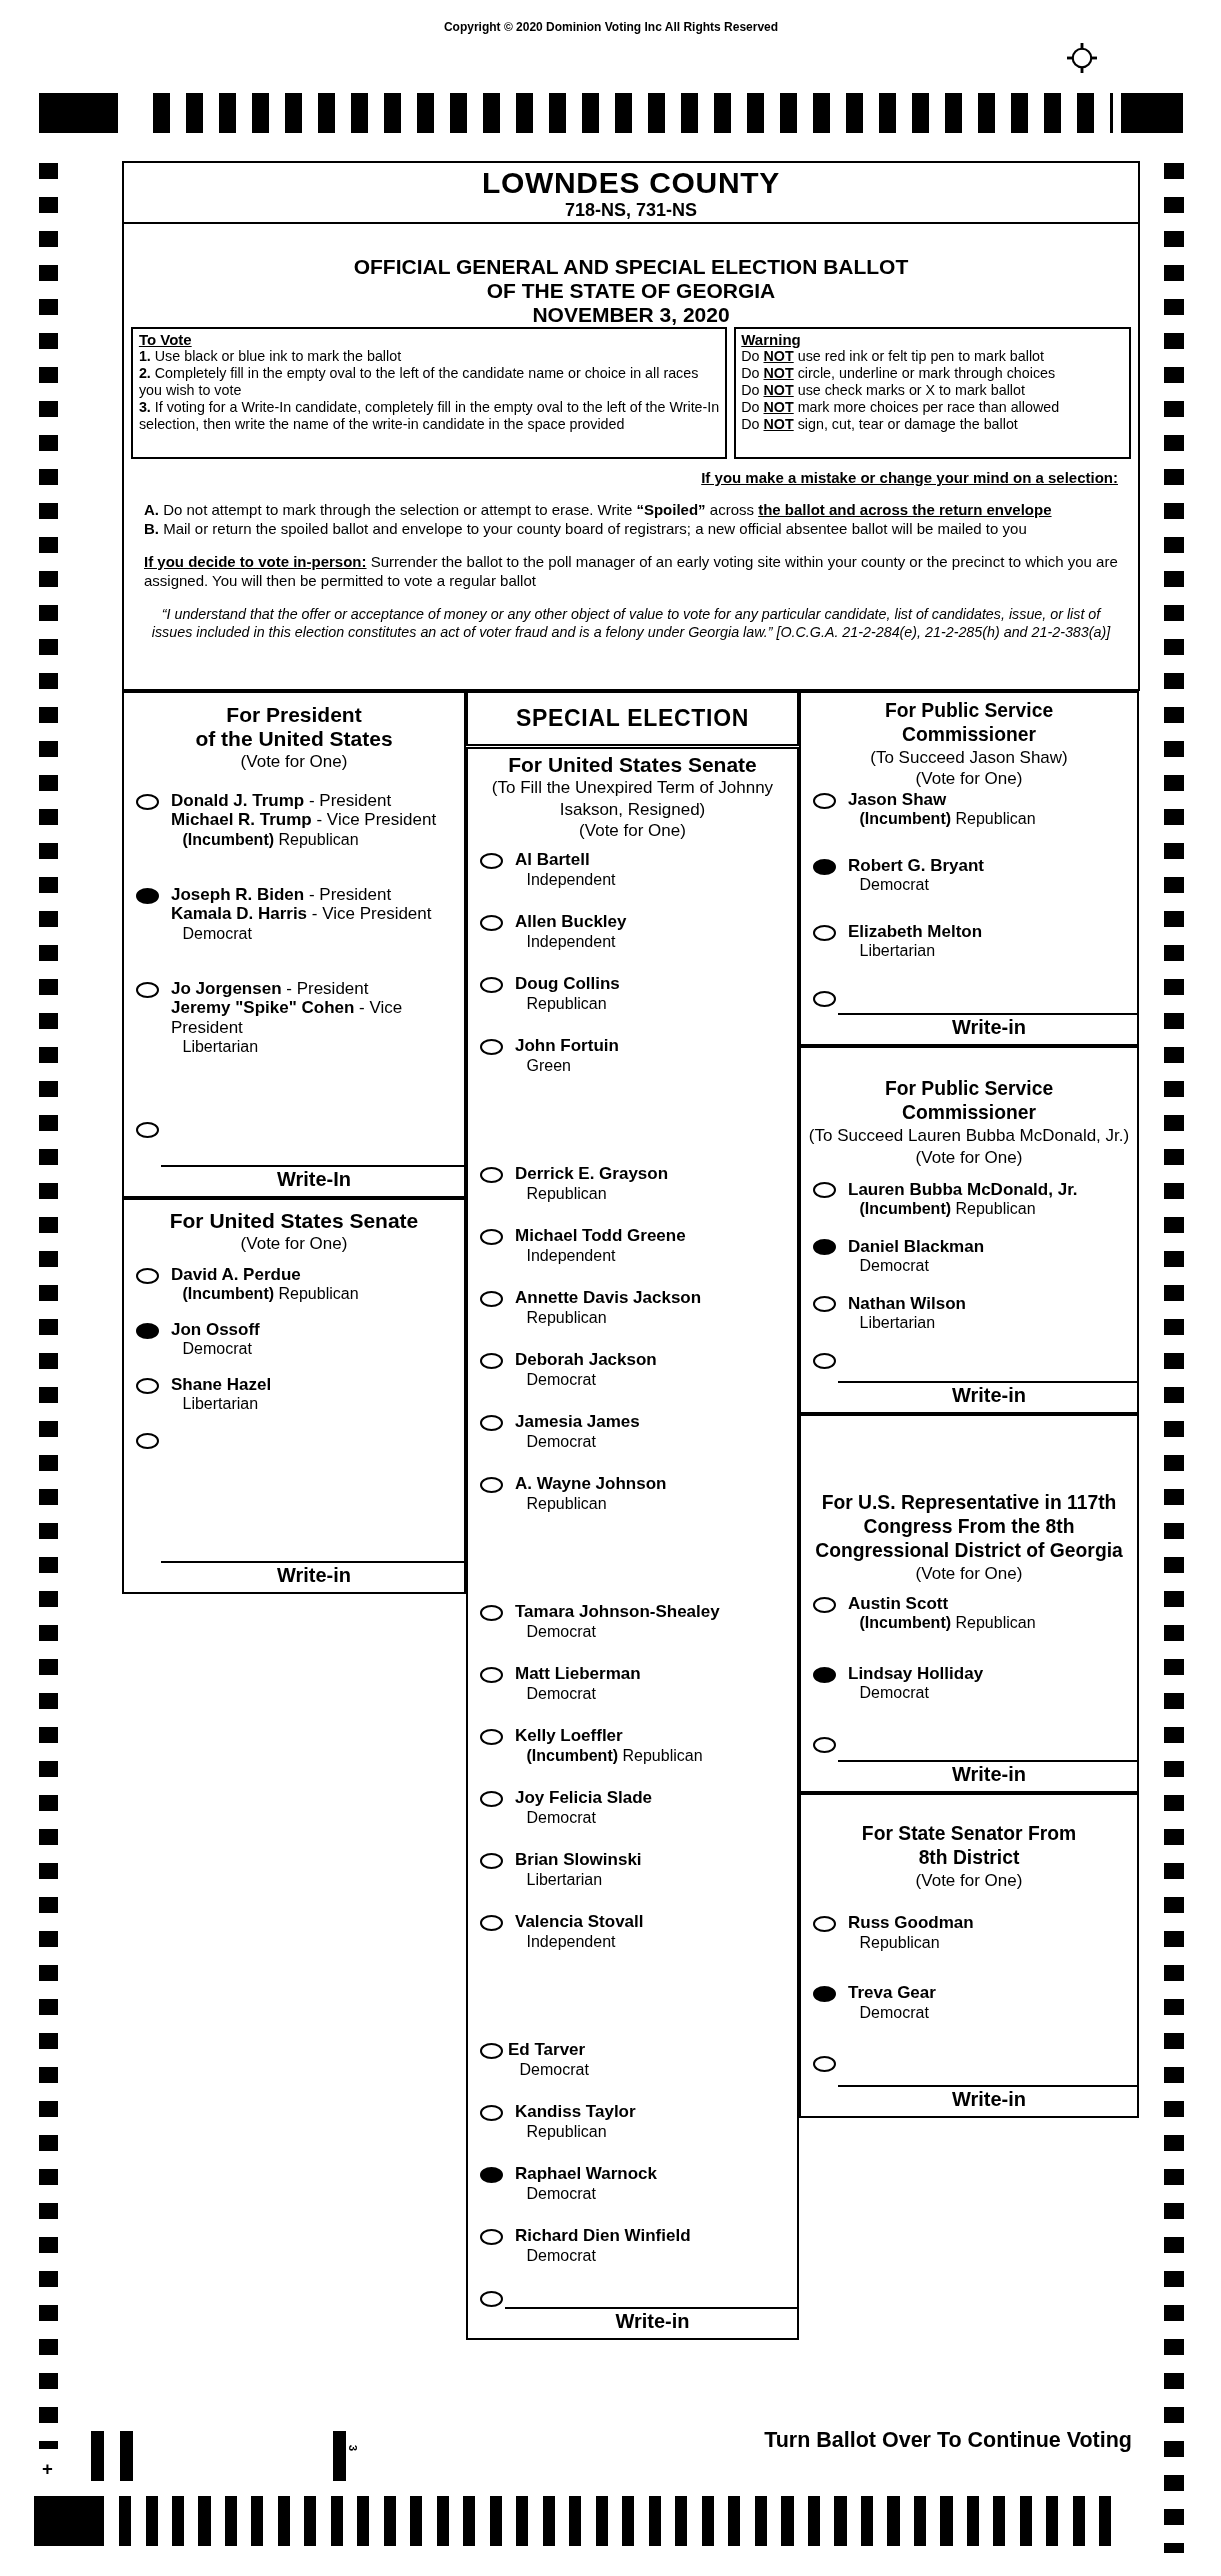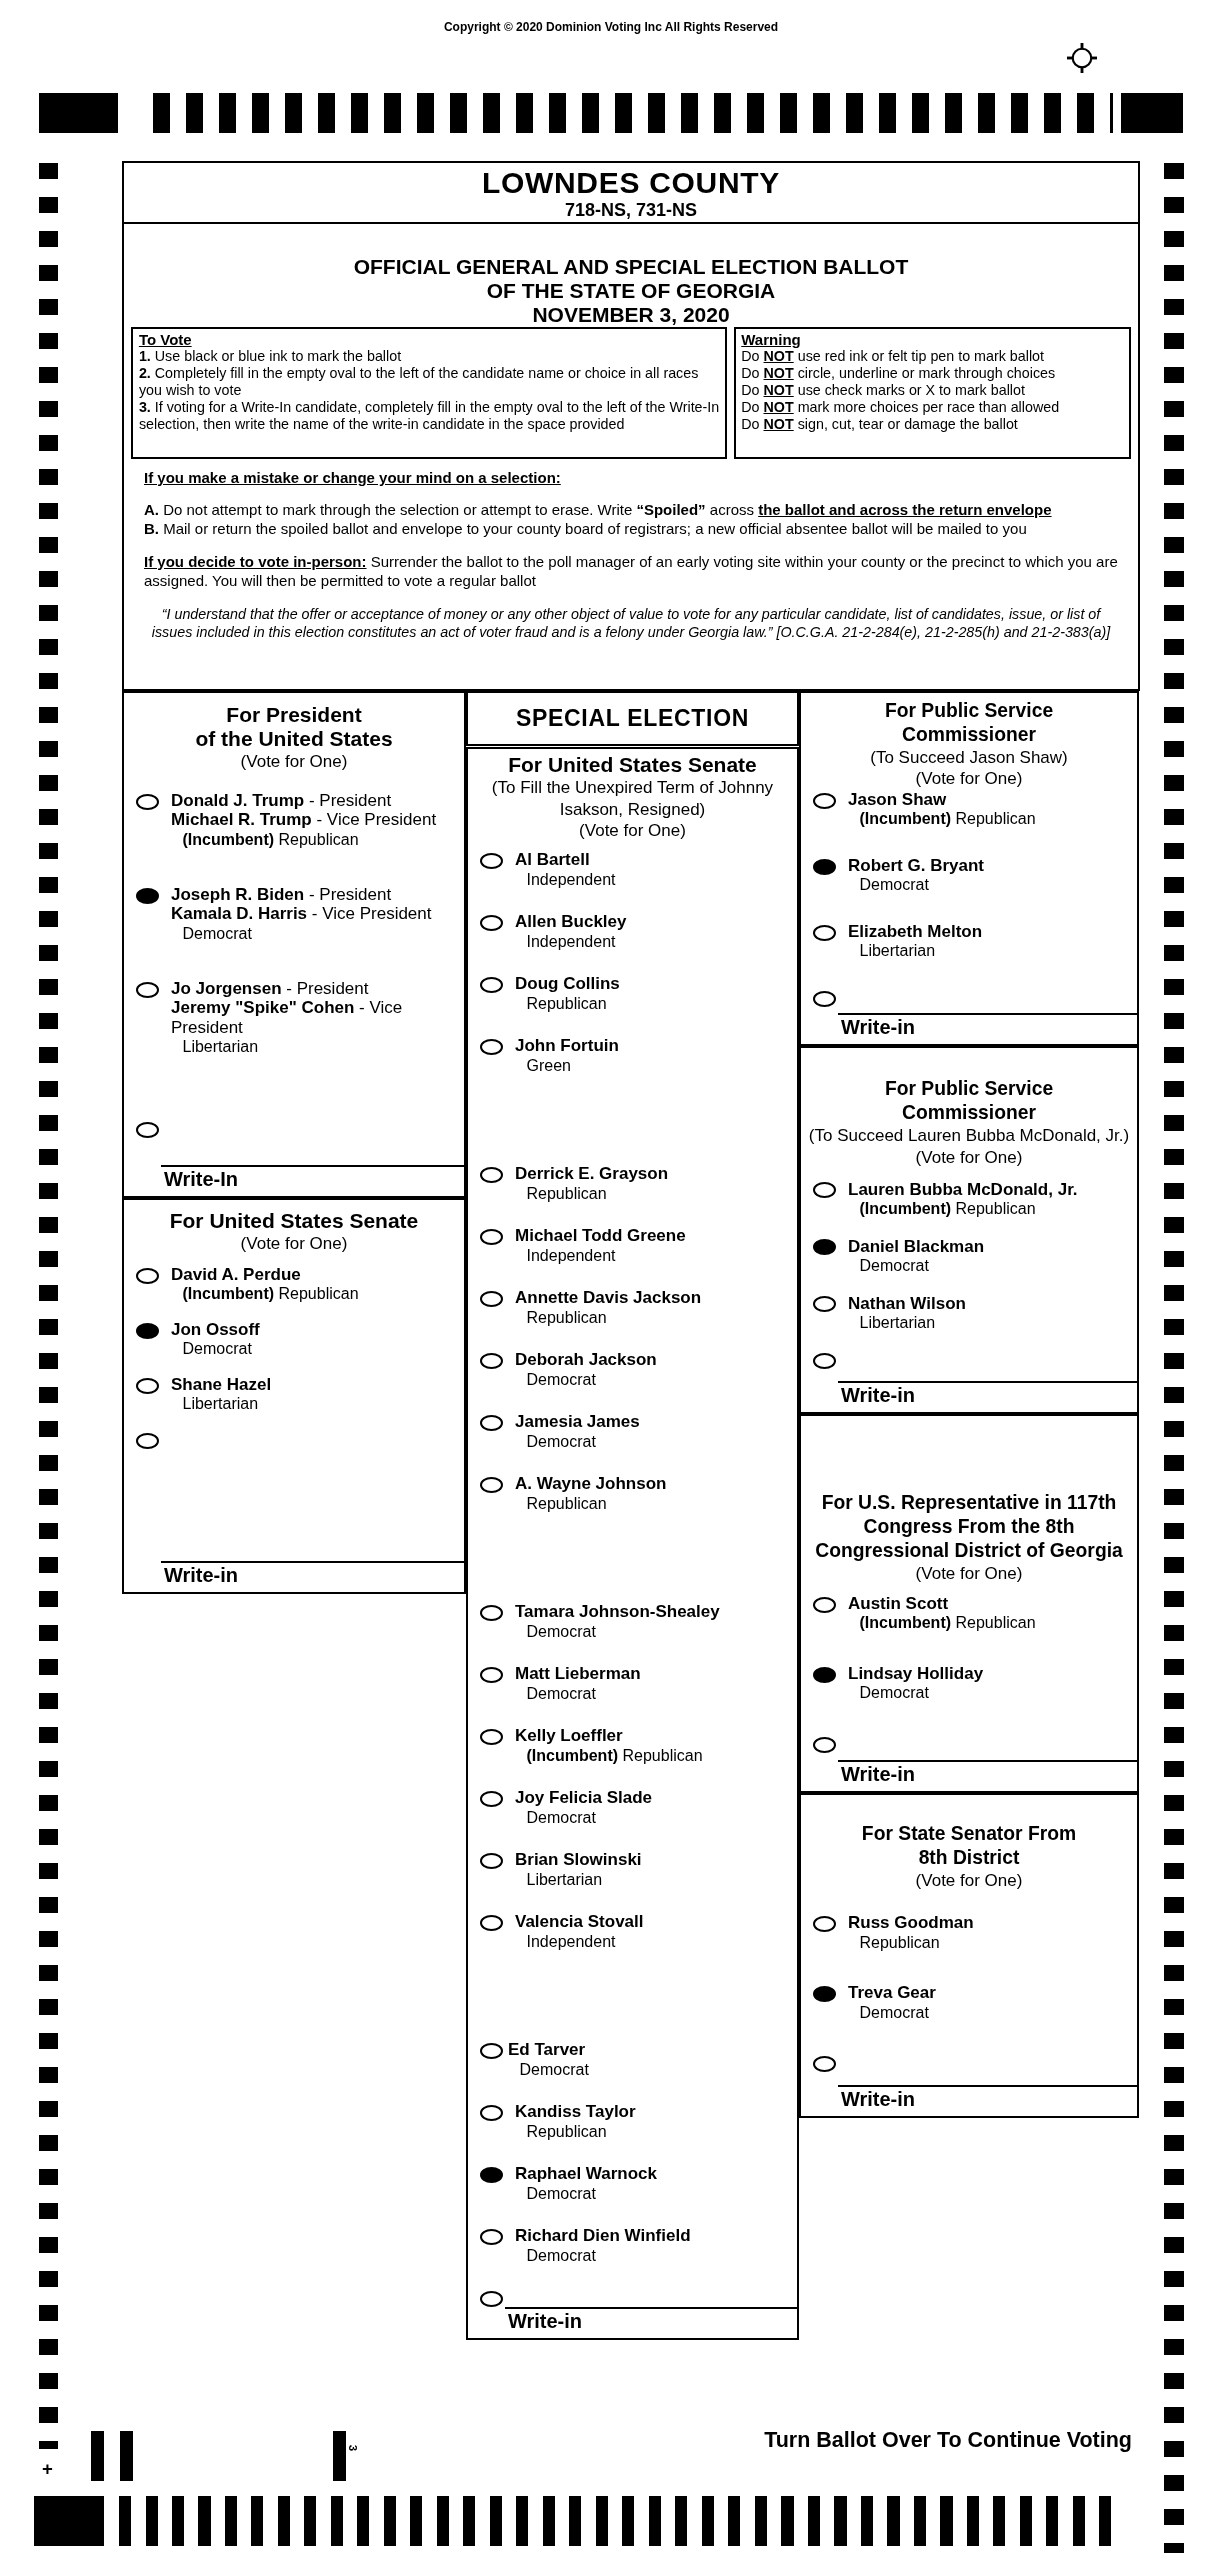--- a/index.html
+++ b/index.html
@@ -28,36 +28,36 @@
   #gtitle-wrap{margin-top:19.3px;}
   .gtitle{font-size:21px;font-weight:bold;line-height:24px;}
   #instr-label{font-size:16px;font-weight:bold;margin:5.7px 0 2.9px 8.6px;}
   #instr-row{display:flex;margin:0 7.2px;gap:6.4px;}
   .ibox{border:2.1px solid #000;box-sizing:border-box;font-size:14.3px;line-height:17px;padding:2.1px 5.7px;background:#fff;}
   #tovote{width:596px;height:132px;}
   #warn{flex:1;height:132px;}
   .ititle{font-weight:bold;text-decoration:underline;font-size:15px;}
   .u{text-decoration:underline;}
   #mistake{margin:8.6px 20px 0 20px;font-size:15px;line-height:19.3px;}
-  #mistake-head{font-weight:bold;text-decoration:underline;margin-bottom:13px;}
+  #mistake-head{font-weight:bold;text-decoration:underline;margin-bottom:13px;text-align:right;}
   #inperson{margin-top:13px;}
   #felony{margin-top:14.3px;text-align:center;font-style:italic;font-size:14.3px;line-height:18.6px;}
   
   .racebox{position:absolute;border:2.1px solid #000;box-sizing:border-box;background:#fff;}
   .rhead{text-align:center;}
   .rtitle{font-size:21px;font-weight:bold;line-height:24px;white-space:nowrap;}
   .col-right .rtitle{font-size:19.3px;}
   .rsub{font-size:17px;line-height:21.5px;white-space:nowrap;}
   .cand{position:relative;padding-left:47px;box-sizing:border-box;}
   .oval{position:absolute;left:11.5px;top:2.9px;width:23px;height:16px;border:2.1px solid #000;
         border-radius:50%;box-sizing:border-box;background:#fff;display:block;}
   .oval.filled{background:#000;}
   .cname{font-size:17px;line-height:19.3px;}
   .cparty{font-size:16px;line-height:18.6px;margin-left:11.5px;margin-top:1.4px;}
-  .writein{position:absolute;left:37px;right:0;bottom:0;height:29px;border-top:2.1px solid #000;}
+  .writein{position:absolute;left:37px;right:0;bottom:0;height:29px;border-top:2.1px solid #000;text-align:center;}
   .wlabel{font-size:20px;font-weight:bold;line-height:24px;padding-left:2.9px;}
   .btext{font-size:23px;font-weight:bold;text-align:center;padding-top:11.5px;letter-spacing:0.7px;}
   
   #turn-text{top:2428px;left:645px;width:487px;text-align:right;font-size:21.5px;font-weight:bold;}
   #plus-mark{top:2458px;left:42px;font-size:18.6px;font-weight:bold;}
   #page3-mark{top:2442px;left:350px;font-size:11.5px;font-weight:bold;transform:rotate(90deg);}
 </style>
 </head>
 <body>
 

